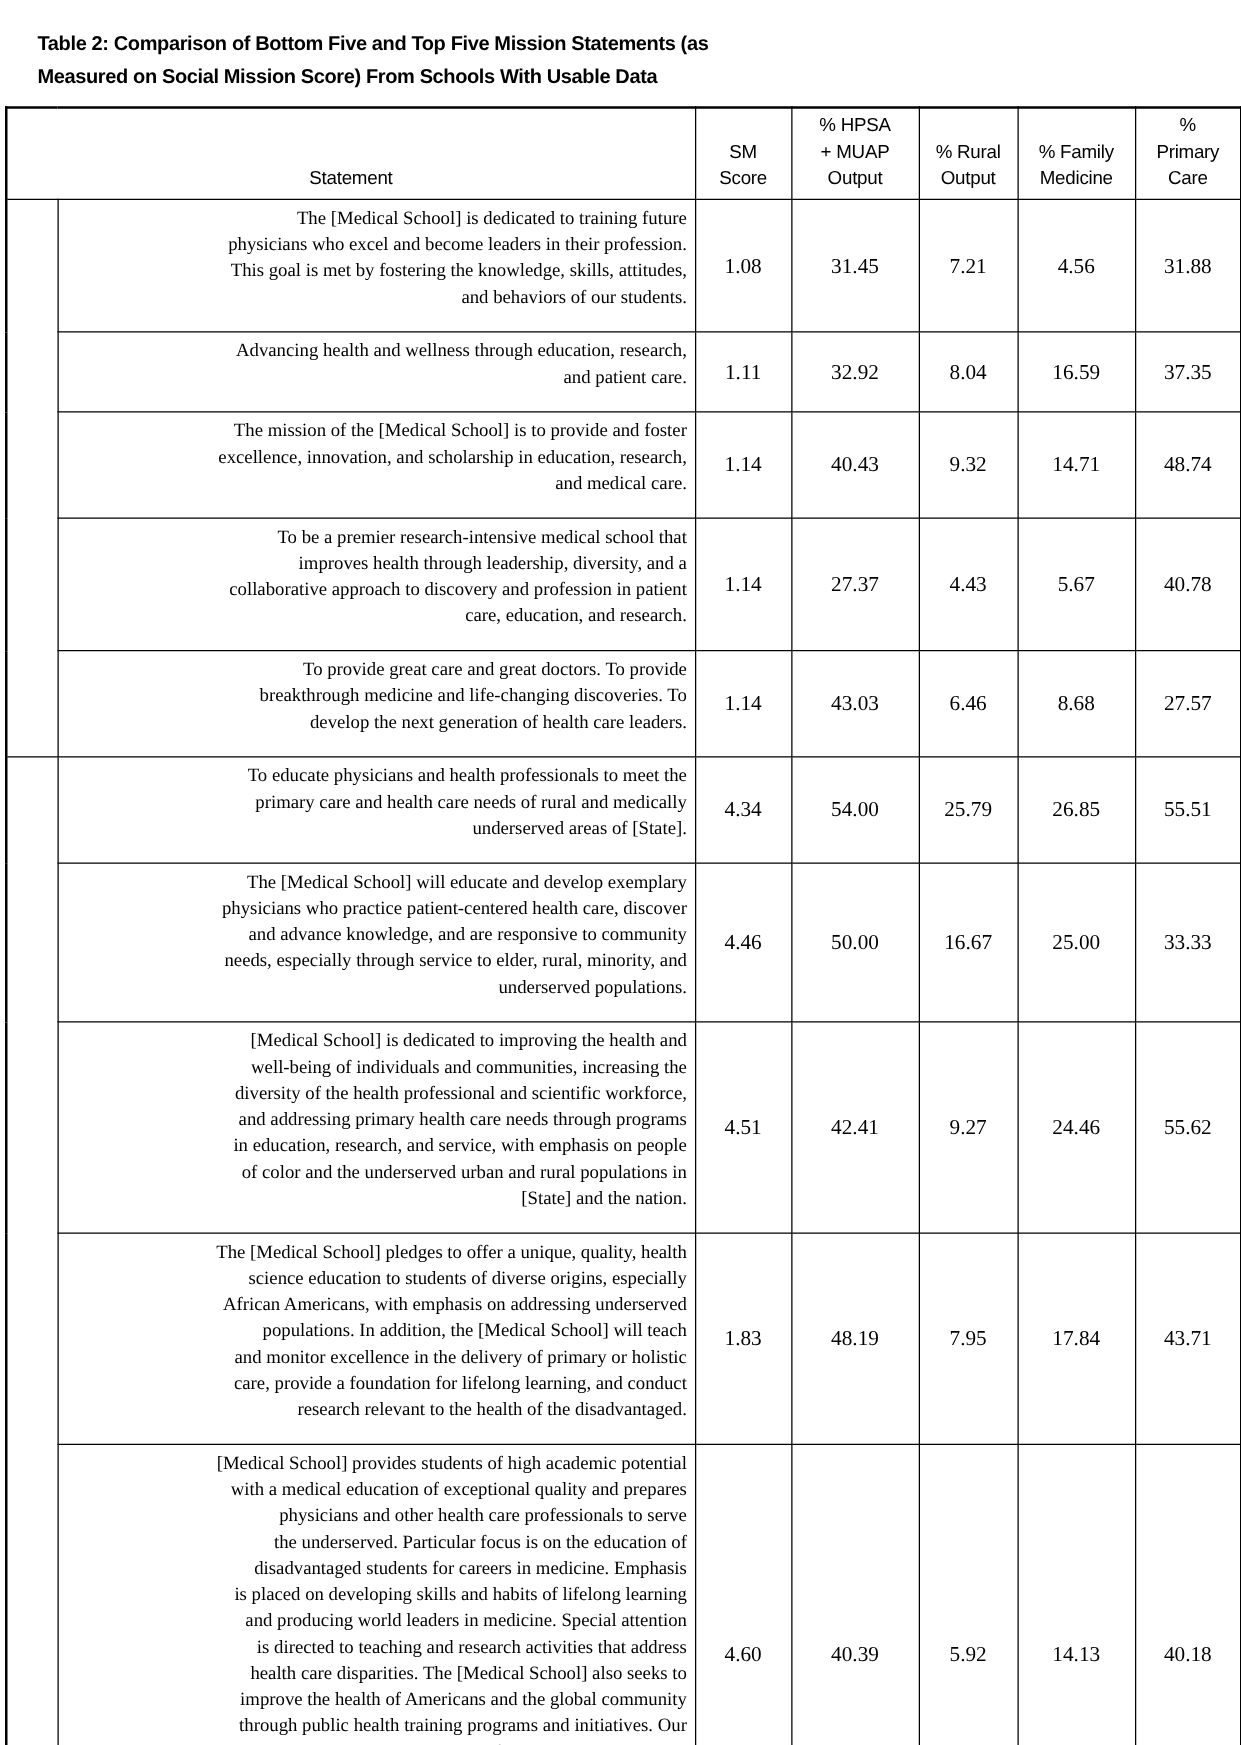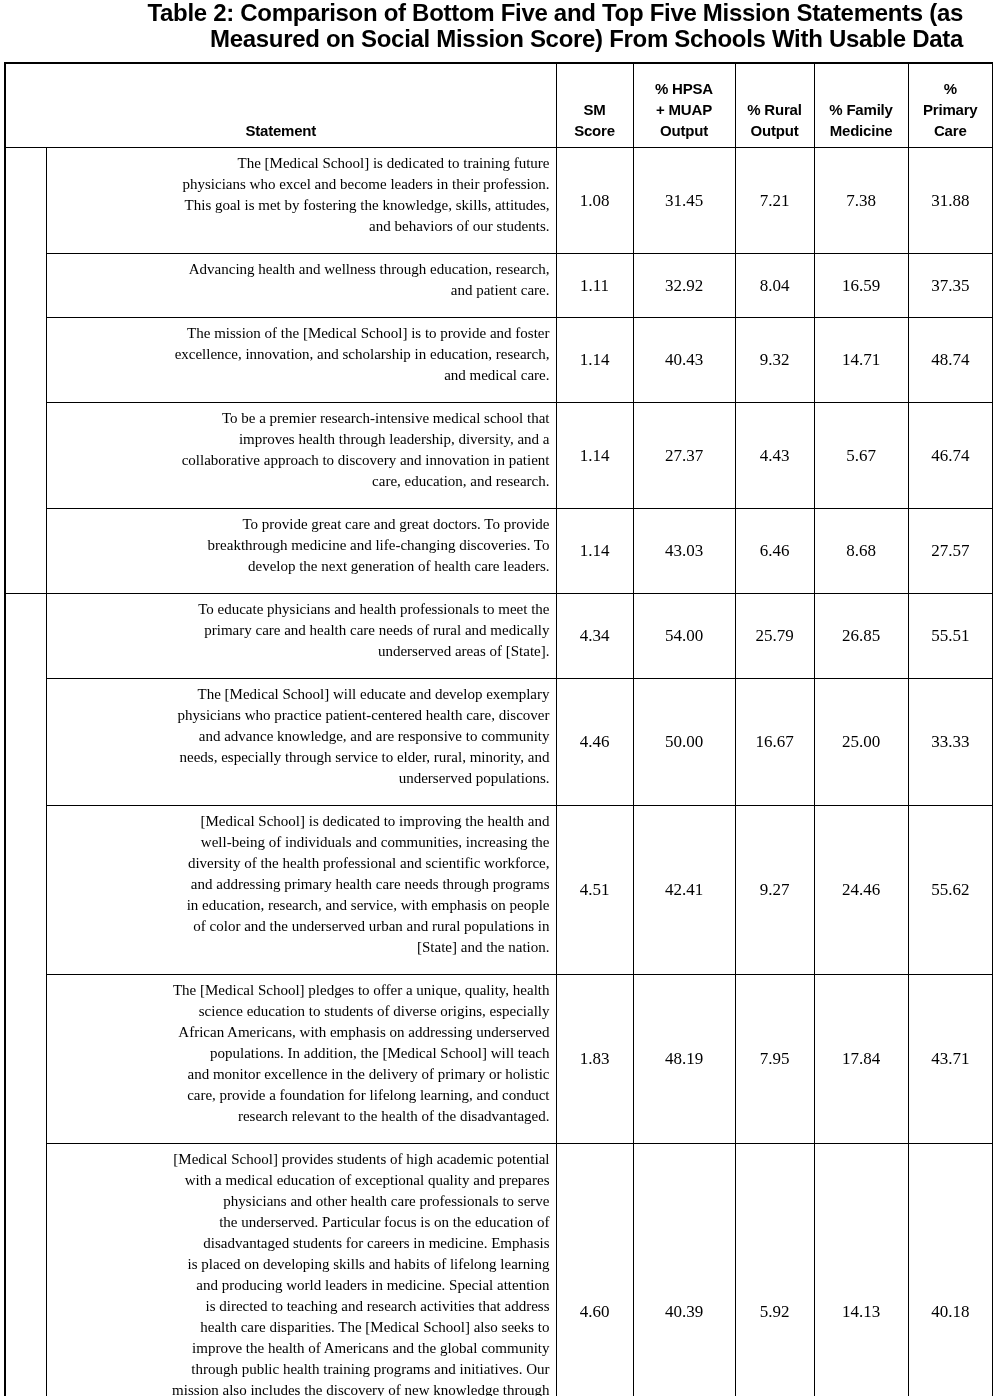--- a/index.html
+++ b/index.html
@@ -10,50 +10,50 @@
   }
   body {
     width: 993px;
     height: 1396px;
     font-family: "Liberation Serif", serif;
     overflow: hidden;
   }
   .title {
     font-family: "Liberation Sans", sans-serif;
     font-weight: bold;
-    font-size: 24px;
+    font-size: 16px;
     line-height: 26px;
     letter-spacing: -0.3px;
-    text-align: right;
+    text-align: left;
     white-space: pre-line;
-    margin: 0 30px 0 30px;
+    margin: 23px 30px 0 30px;
   }
   table.mission {
     border-collapse: collapse;
     table-layout: fixed;
     width: 988px;
     margin-left: 4px;
     margin-top: 10px;
     border: 2.5px solid #000;
   }
   table.mission th,
   table.mission td {
     border: 1.7px solid #000;
     box-sizing: border-box;
   }
   th {
     font-family: "Liberation Sans", sans-serif;
-    font-weight: bold;
+    font-weight: normal;
     font-size: 15px;
     line-height: 21px;
     letter-spacing: -0.2px;
     vertical-align: bottom;
     text-align: center;
     white-space: pre-line;
-    padding: 14px 2px 6px 2px;
+    padding: 3px 2px 6px 2px;
     height: 66px;
   }
   td.stmt {
     font-size: 15px;
     line-height: 21px;
     vertical-align: top;
     text-align: right;
     white-space: pre-line;
     padding: 5px 6px 16px 9px;
   }
@@ -103,21 +103,21 @@
   <tbody>
     <tr>
       <td class="grp" rowspan="5"></td>
       <td class="stmt">The [Medical School] is dedicated to training future
 physicians who excel and become leaders in their profession.
 This goal is met by fostering the knowledge, skills, attitudes,
 and behaviors of our students.</td>
       <td class="val">1.08</td>
       <td class="val">31.45</td>
       <td class="val">7.21</td>
-      <td class="val">7.38</td>
+      <td class="val">4.56</td>
       <td class="val">31.88</td>
     </tr>
     <tr>
       <td class="stmt">Advancing health and wellness through education, research,
 and patient care.</td>
       <td class="val">1.11</td>
       <td class="val">32.92</td>
       <td class="val">8.04</td>
       <td class="val">16.59</td>
       <td class="val">37.35</td>
@@ -128,27 +128,27 @@
 and medical care.</td>
       <td class="val">1.14</td>
       <td class="val">40.43</td>
       <td class="val">9.32</td>
       <td class="val">14.71</td>
       <td class="val">48.74</td>
     </tr>
     <tr>
       <td class="stmt">To be a premier research-intensive medical school that
 improves health through leadership, diversity, and a
-collaborative approach to discovery and innovation in patient
+collaborative approach to discovery and profession in patient
 care, education, and research.</td>
       <td class="val">1.14</td>
       <td class="val">27.37</td>
       <td class="val">4.43</td>
       <td class="val">5.67</td>
-      <td class="val">46.74</td>
+      <td class="val">40.78</td>
     </tr>
     <tr>
       <td class="stmt">To provide great care and great doctors. To provide
 breakthrough medicine and life-changing discoveries. To
 develop the next generation of health care leaders.</td>
       <td class="val">1.14</td>
       <td class="val">43.03</td>
       <td class="val">6.46</td>
       <td class="val">8.68</td>
       <td class="val">27.57</td>

